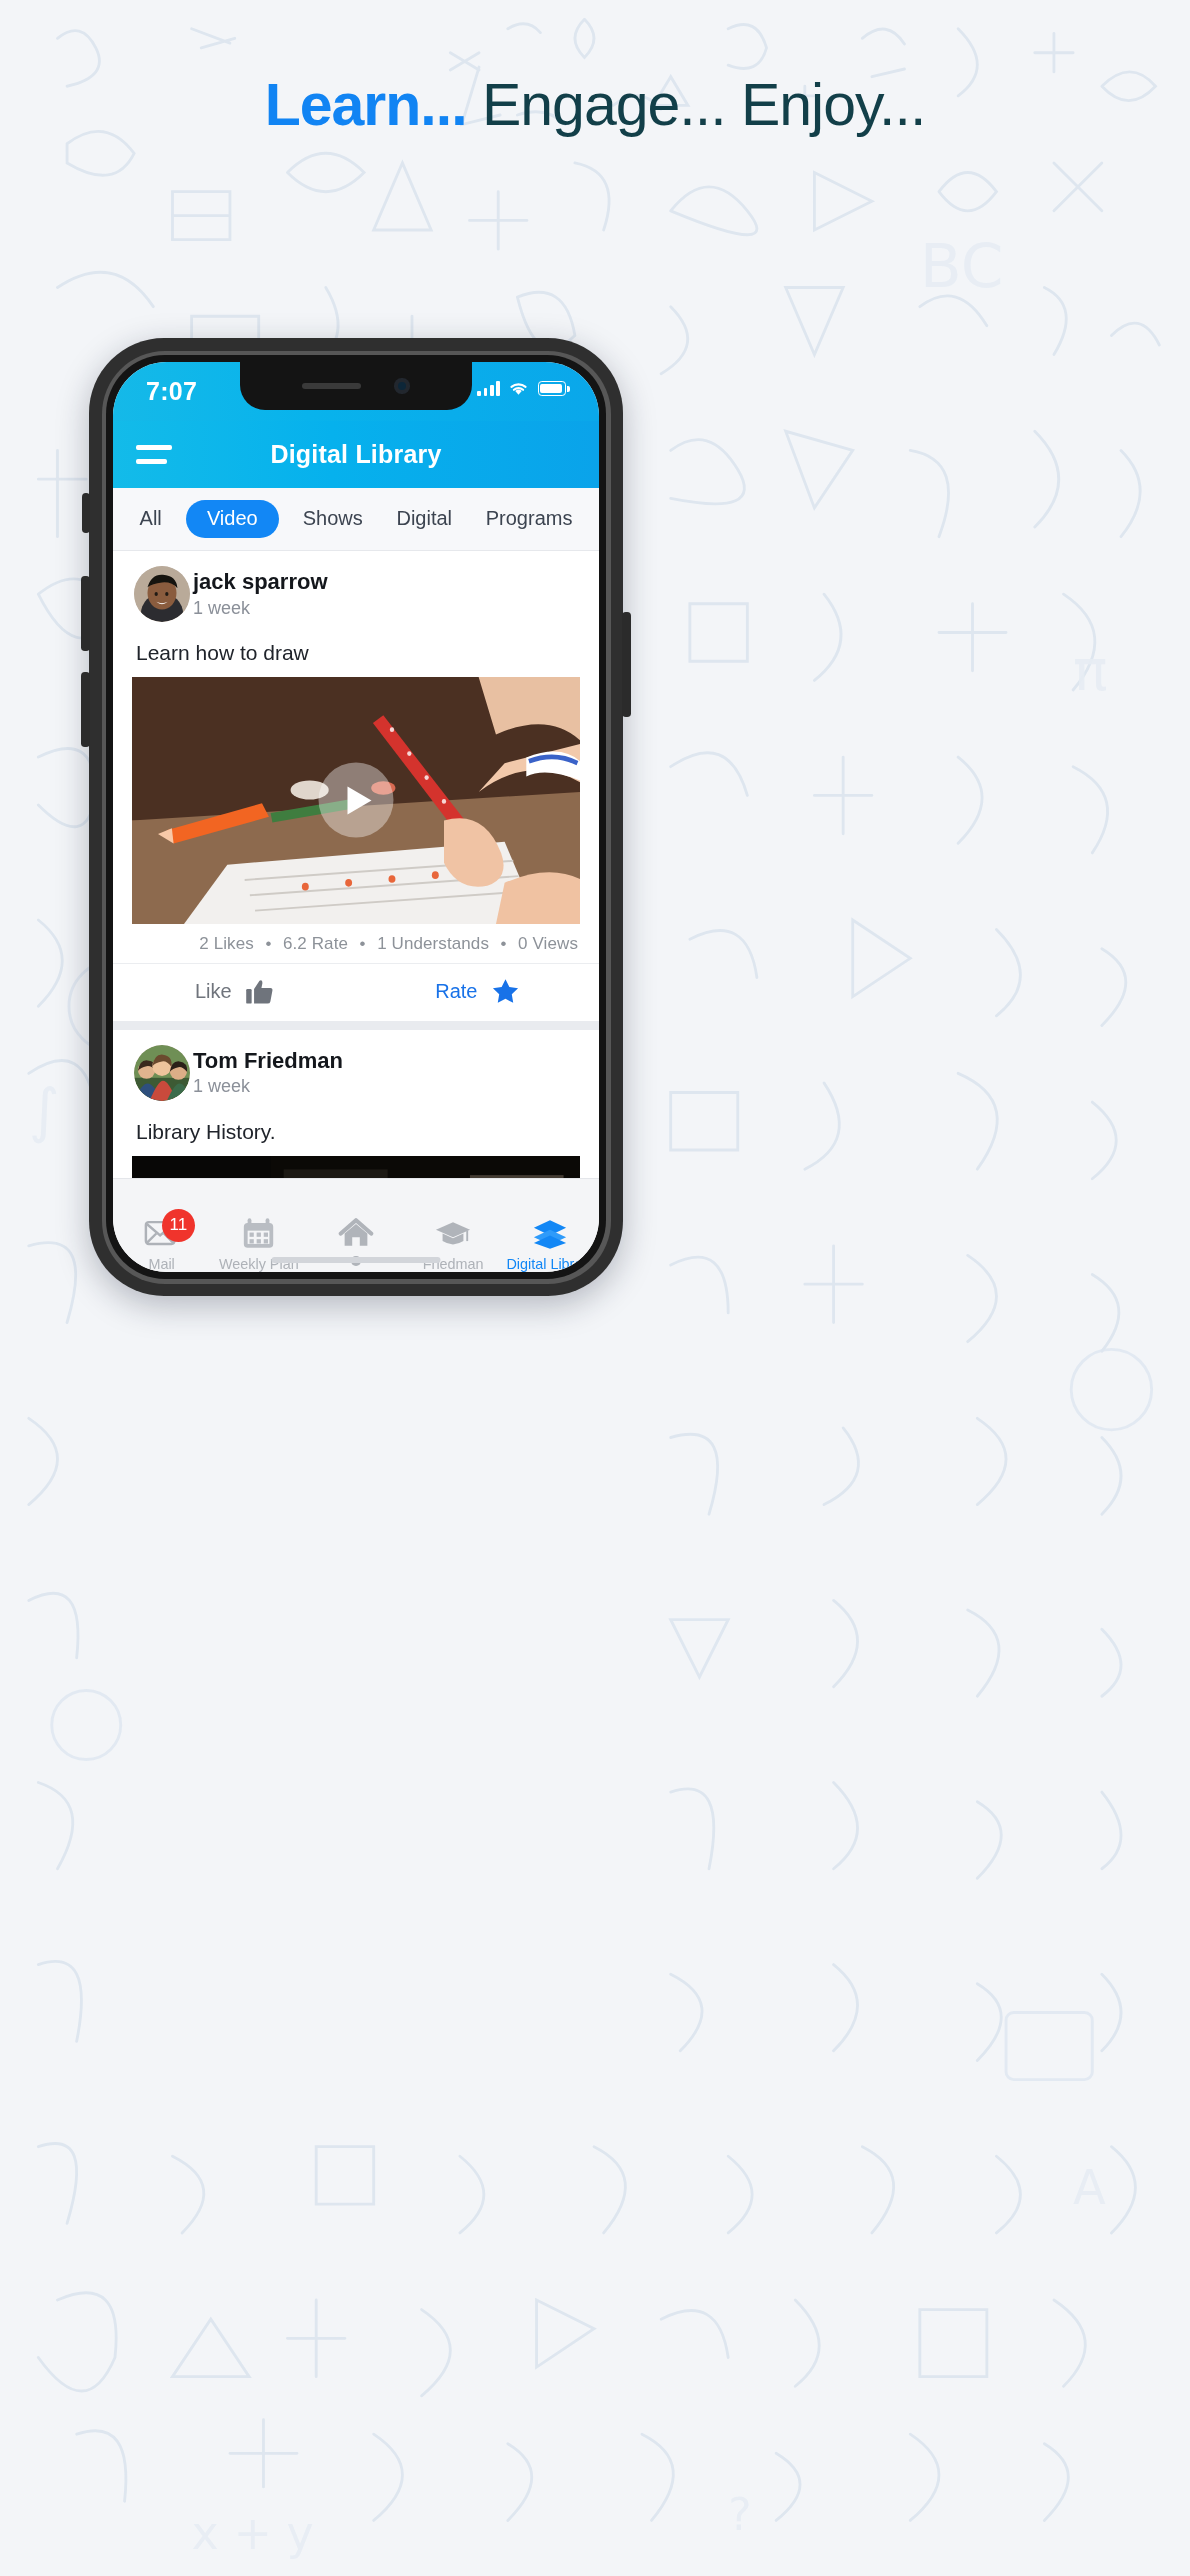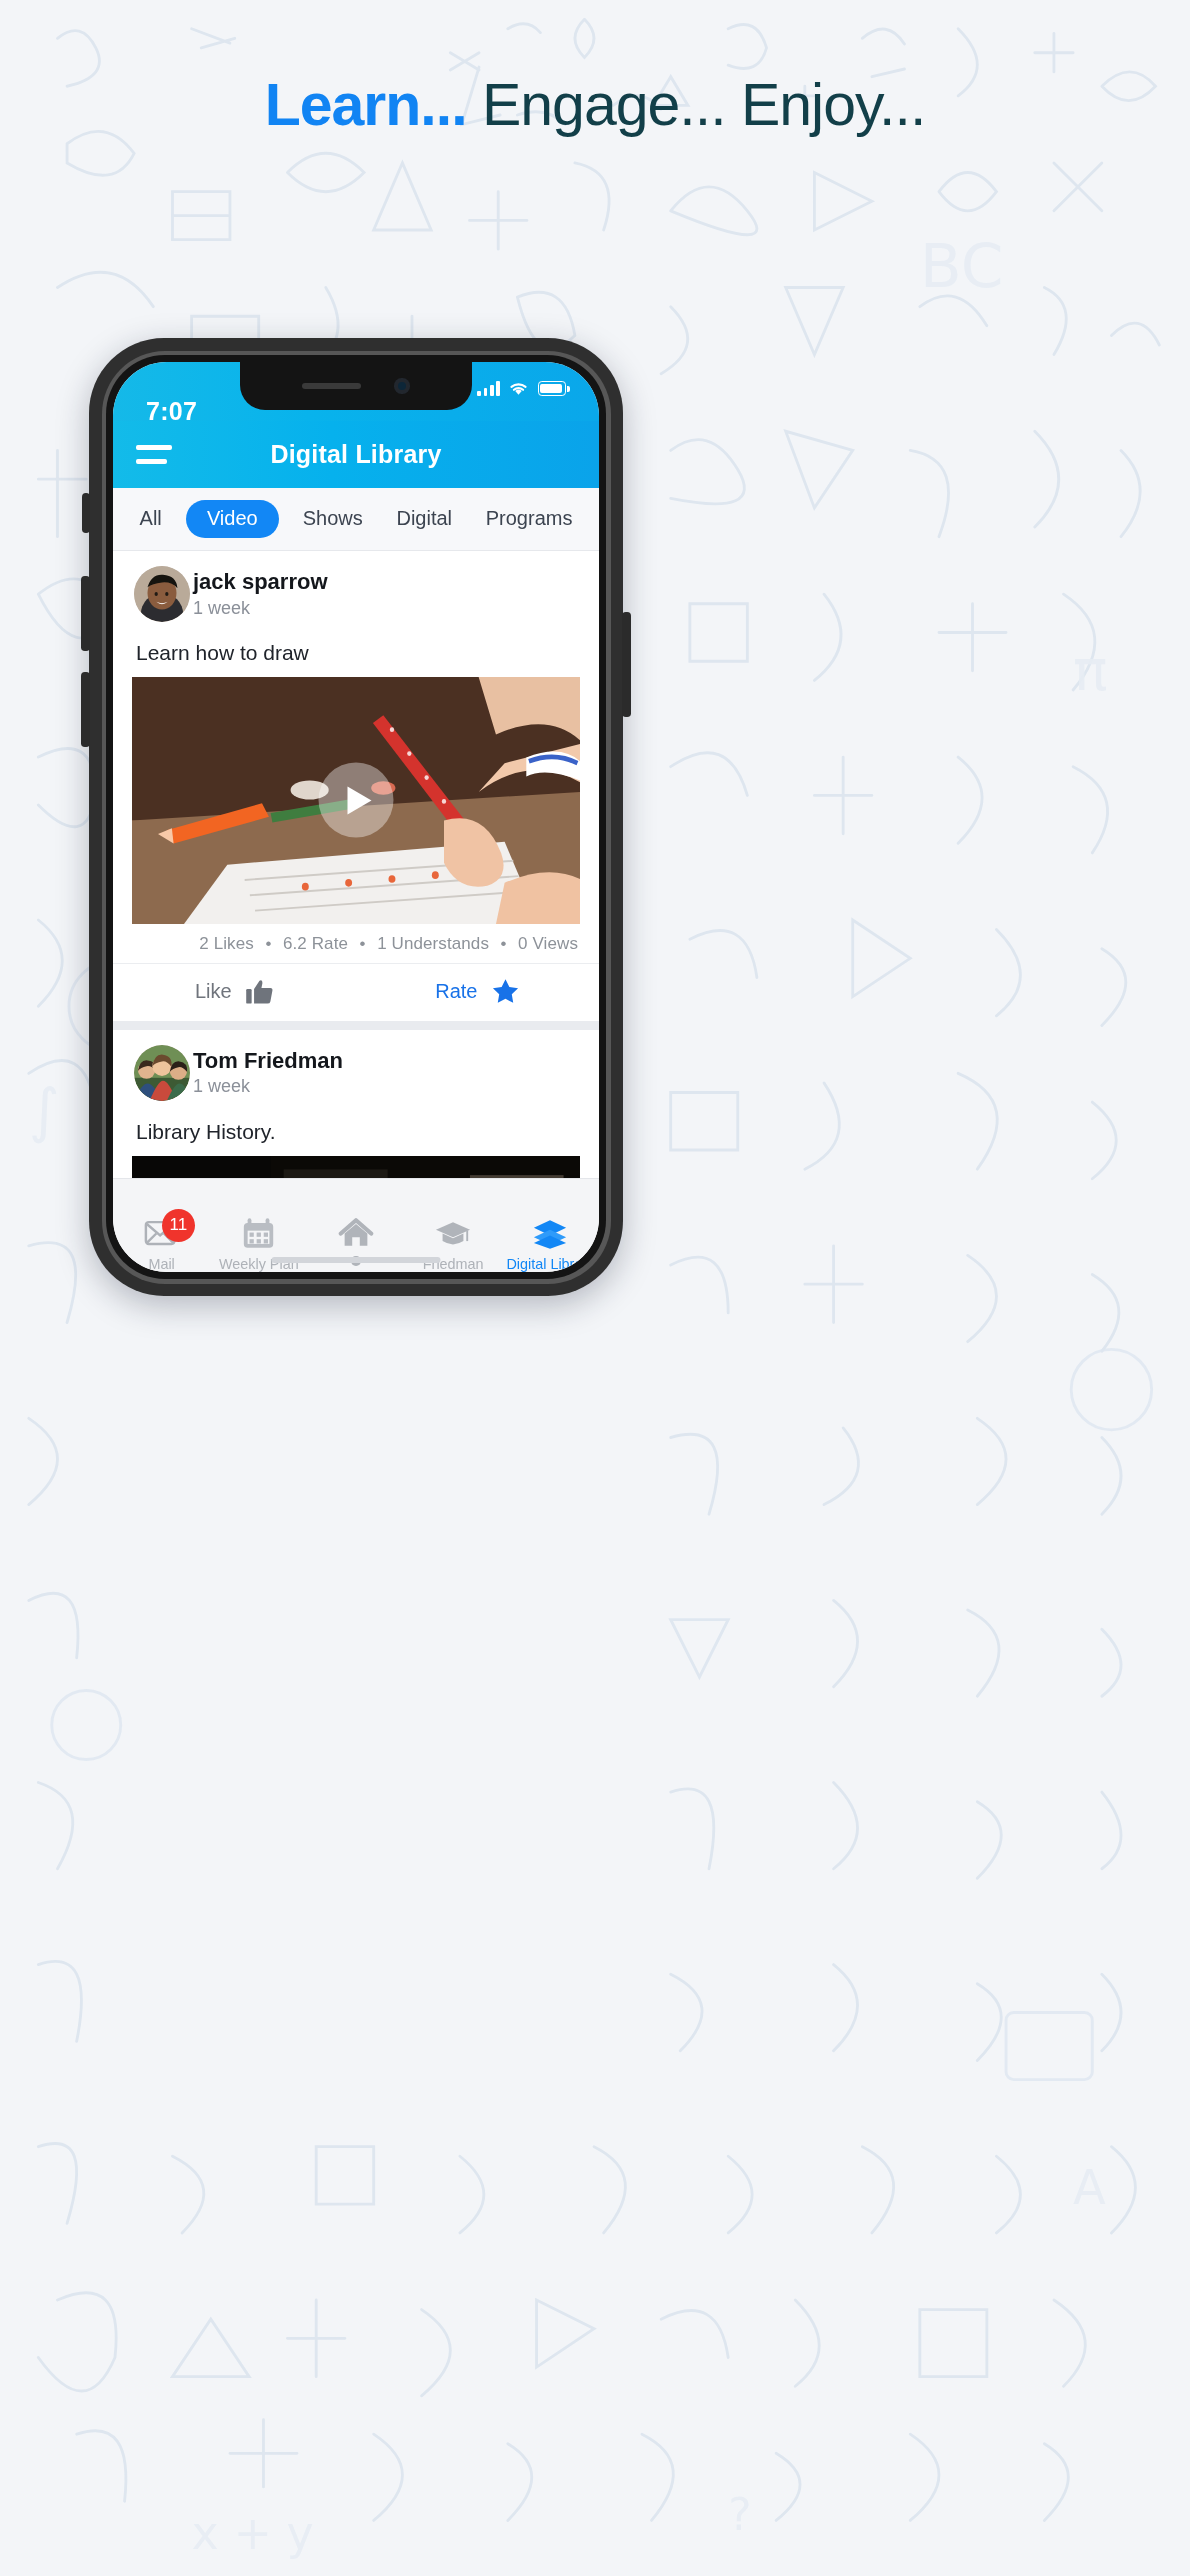--- a/index.html
+++ b/index.html
@@ -53,21 +53,21 @@
   .btn-l3 { left:-7.7px; top:334px;  width:8.6px; height:75px; }
   .btn-r1 { right:-7.7px; top:274px; width:8.6px; height:105px; }
 
   
   .statusbar {
     position:relative; height:59px; flex:0 0 59px;
     background:linear-gradient(90deg,#15b9e8 0%,#08b3ec 40%,#0aa7ea 100%);
     display:flex; align-items:flex-start; justify-content:space-between;
     padding:15.3px 33px 0 33px; color:#fff;
   }
-  .clock { font-size:25px; font-weight:bold; letter-spacing:0.3px;margin-top:20px; }
+  .clock { font-size:25px; font-weight:bold; letter-spacing:0.3px; }
   .status-right { display:flex; align-items:center; gap:8.6px; padding-top:2.9px; }
   .bars { display:flex; align-items:flex-end; gap:2.4px; height:16.3px; }
   .bars i { display:block; width:3.8px; background:#fff; border-radius:1px; }
   .bars i:nth-child(1){height:5.8px;} .bars i:nth-child(2){height:8.6px;}
   .bars i:nth-child(3){height:11.5px;} .bars i:nth-child(4){height:15.3px;}
   .batt {
     width:28px; height:14.4px; border:1.9px solid #fff; border-radius:3.8px;
     position:relative;
   }
   .batt::after{content:"";position:absolute;right:-4.8px;top:3.8px;width:2.9px;height:5.8px;background:#fff;border-radius:0 1.9px 1.9px 0;}

